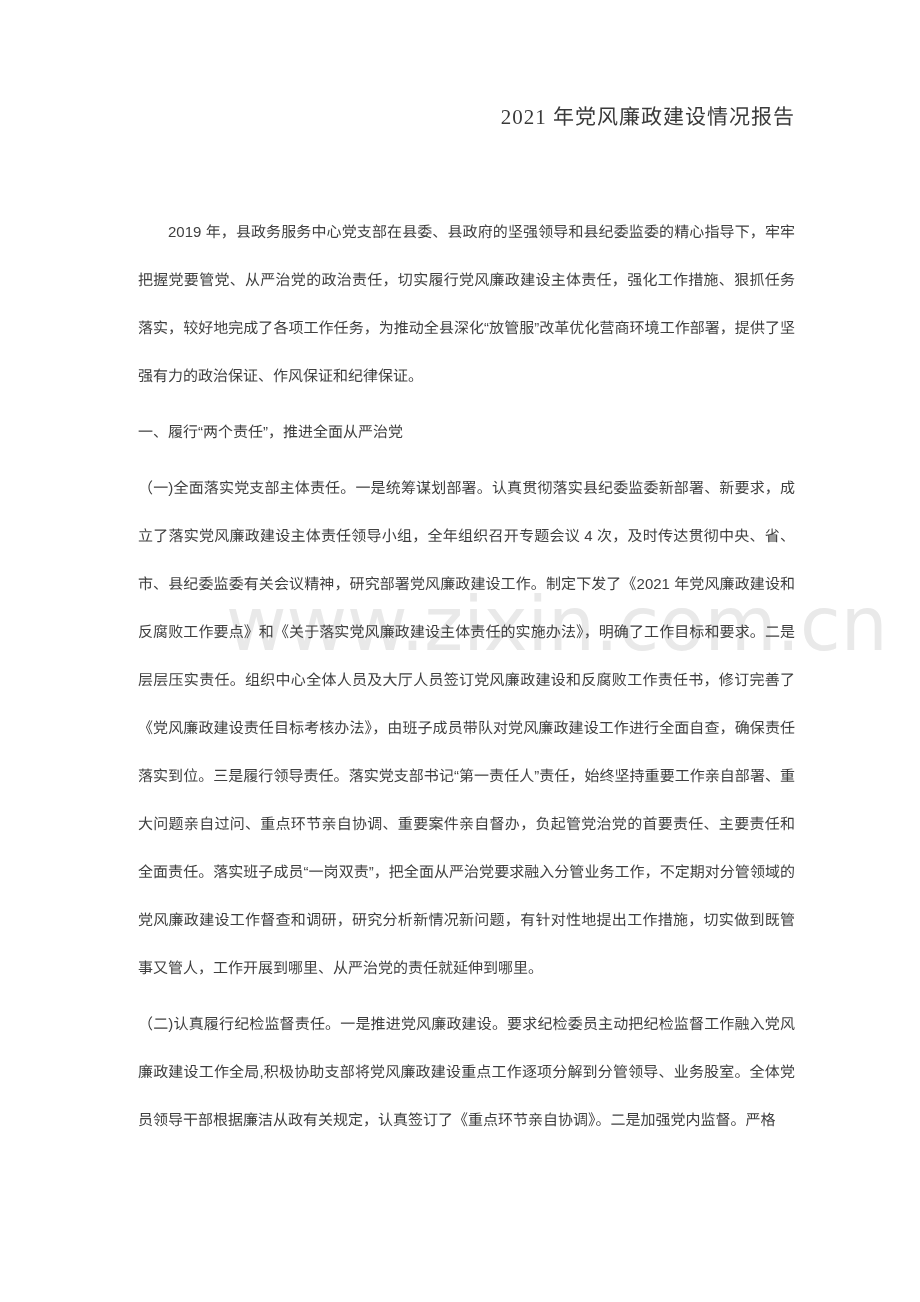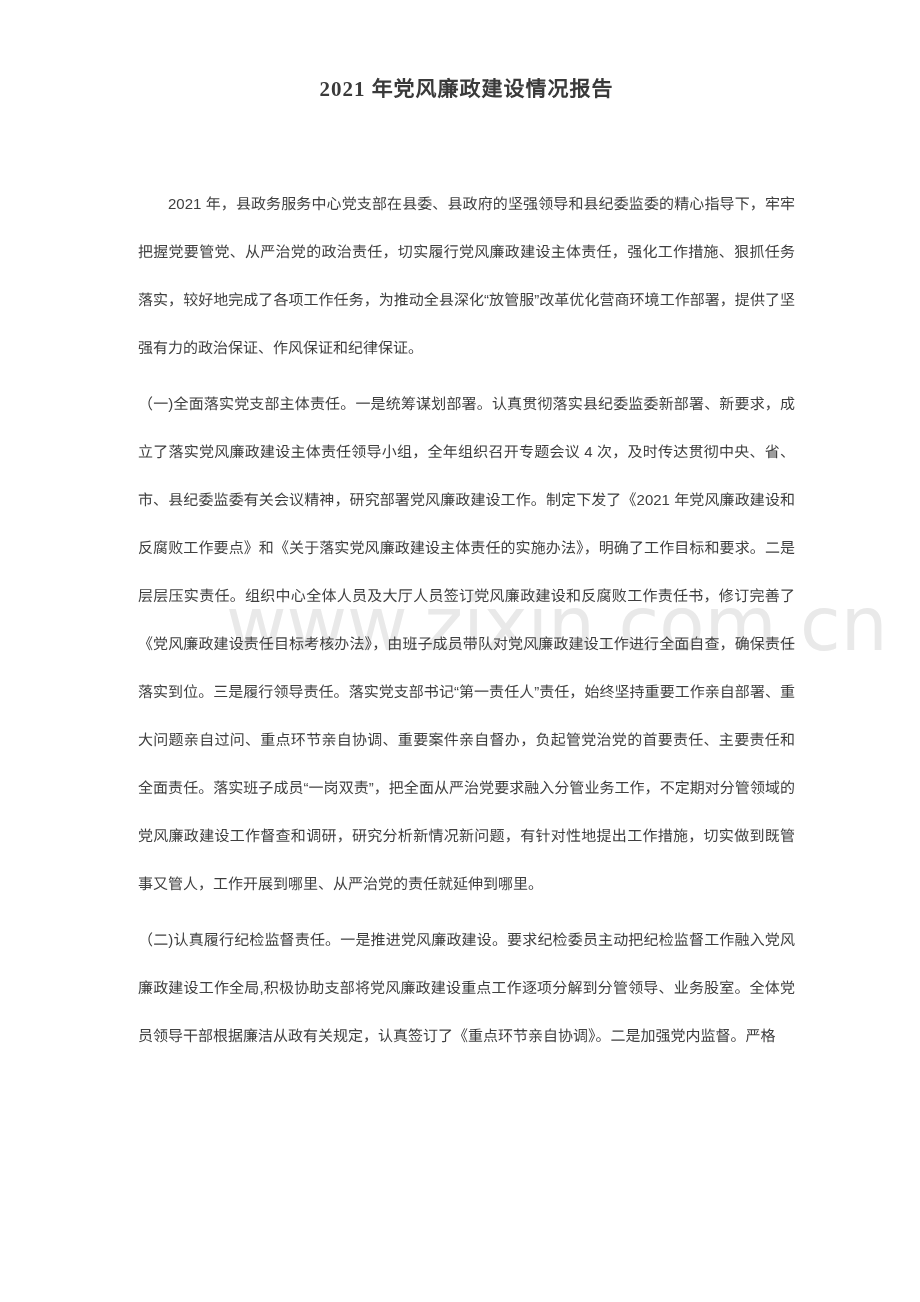--- a/index.html
+++ b/index.html
@@ -29,27 +29,27 @@
     user-select: none;
   }
   .content {
     position: relative;
     z-index: 1;
     box-sizing: border-box;
     width: 920px;
     padding: 0 125px 0 138px;
   }
   .content h1.doc-title {
-    margin: 72px 0 0 0;
+    margin: 100px 0 0 0;
     font-family: "Liberation Serif", serif;
-    font-weight: bold;
+    font-weight: normal;
     font-size: 21px;
     line-height: 34px;
     color: #3a3a3a;
-    text-align: center;
+    text-align: right;
     letter-spacing: 1px;
   }
   .content p {
     margin: 0 0 8px 0;
     font-size: 15px;
     line-height: 48px;
     color: #3f3f3f;
     text-align: justify;
     text-justify: inter-ideograph;
     letter-spacing: 0;
@@ -64,17 +64,18 @@
     color: #3f3f3f;
   }
 </style>
 </head>
 <body>
 
 <div class="page">
   <div class="watermark">www.zixin.com.cn</div>
   <div class="content">
       <h1 class="doc-title">2021 年党风廉政建设情况报告</h1>
-      <p class="paragraph indent first">2021 年，县政务服务中心党支部在县委、县政府的坚强领导和县纪委监委的精心指导下，牢牢把握党要管党、从严治党的政治责任，切实履行党风廉政建设主体责任，强化工作措施、狠抓任务落实，较好地完成了各项工作任务，为推动全县深化“放管服”改革优化营商环境工作部署，提供了坚强有力的政治保证、作风保证和纪律保证。</p>
+      <p class="paragraph indent first">2019 年，县政务服务中心党支部在县委、县政府的坚强领导和县纪委监委的精心指导下，牢牢把握党要管党、从严治党的政治责任，切实履行党风廉政建设主体责任，强化工作措施、狠抓任务落实，较好地完成了各项工作任务，为推动全县深化“放管服”改革优化营商环境工作部署，提供了坚强有力的政治保证、作风保证和纪律保证。</p>
+      <p class="heading">一、履行“两个责任”，推进全面从严治党</p>
       <p class="paragraph">（一)全面落实党支部主体责任。一是统筹谋划部署。认真贯彻落实县纪委监委新部署、新要求，成立了落实党风廉政建设主体责任领导小组，全年组织召开专题会议 4 次，及时传达贯彻中央、省、市、县纪委监委有关会议精神，研究部署党风廉政建设工作。制定下发了《2021 年党风廉政建设和反腐败工作要点》和《关于落实党风廉政建设主体责任的实施办法》，明确了工作目标和要求。二是层层压实责任。组织中心全体人员及大厅人员签订党风廉政建设和反腐败工作责任书，修订完善了《党风廉政建设责任目标考核办法》，由班子成员带队对党风廉政建设工作进行全面自查，确保责任落实到位。三是履行领导责任。落实党支部书记“第一责任人”责任，始终坚持重要工作亲自部署、重大问题亲自过问、重点环节亲自协调、重要案件亲自督办，负起管党治党的首要责任、主要责任和全面责任。落实班子成员“一岗双责”，把全面从严治党要求融入分管业务工作，不定期对分管领域的党风廉政建设工作督查和调研，研究分析新情况新问题，有针对性地提出工作措施，切实做到既管事又管人，工作开展到哪里、从严治党的责任就延伸到哪里。</p>
       <p class="paragraph">（二)认真履行纪检监督责任。一是推进党风廉政建设。要求纪检委员主动把纪检监督工作融入党风廉政建设工作全局,积极协助支部将党风廉政建设重点工作逐项分解到分管领导、业务股室。全体党员领导干部根据廉洁从政有关规定，认真签订了《重点环节亲自协调》。二是加强党内监督。严格</p>
     </div>
 </div>
 
 </body></html>

